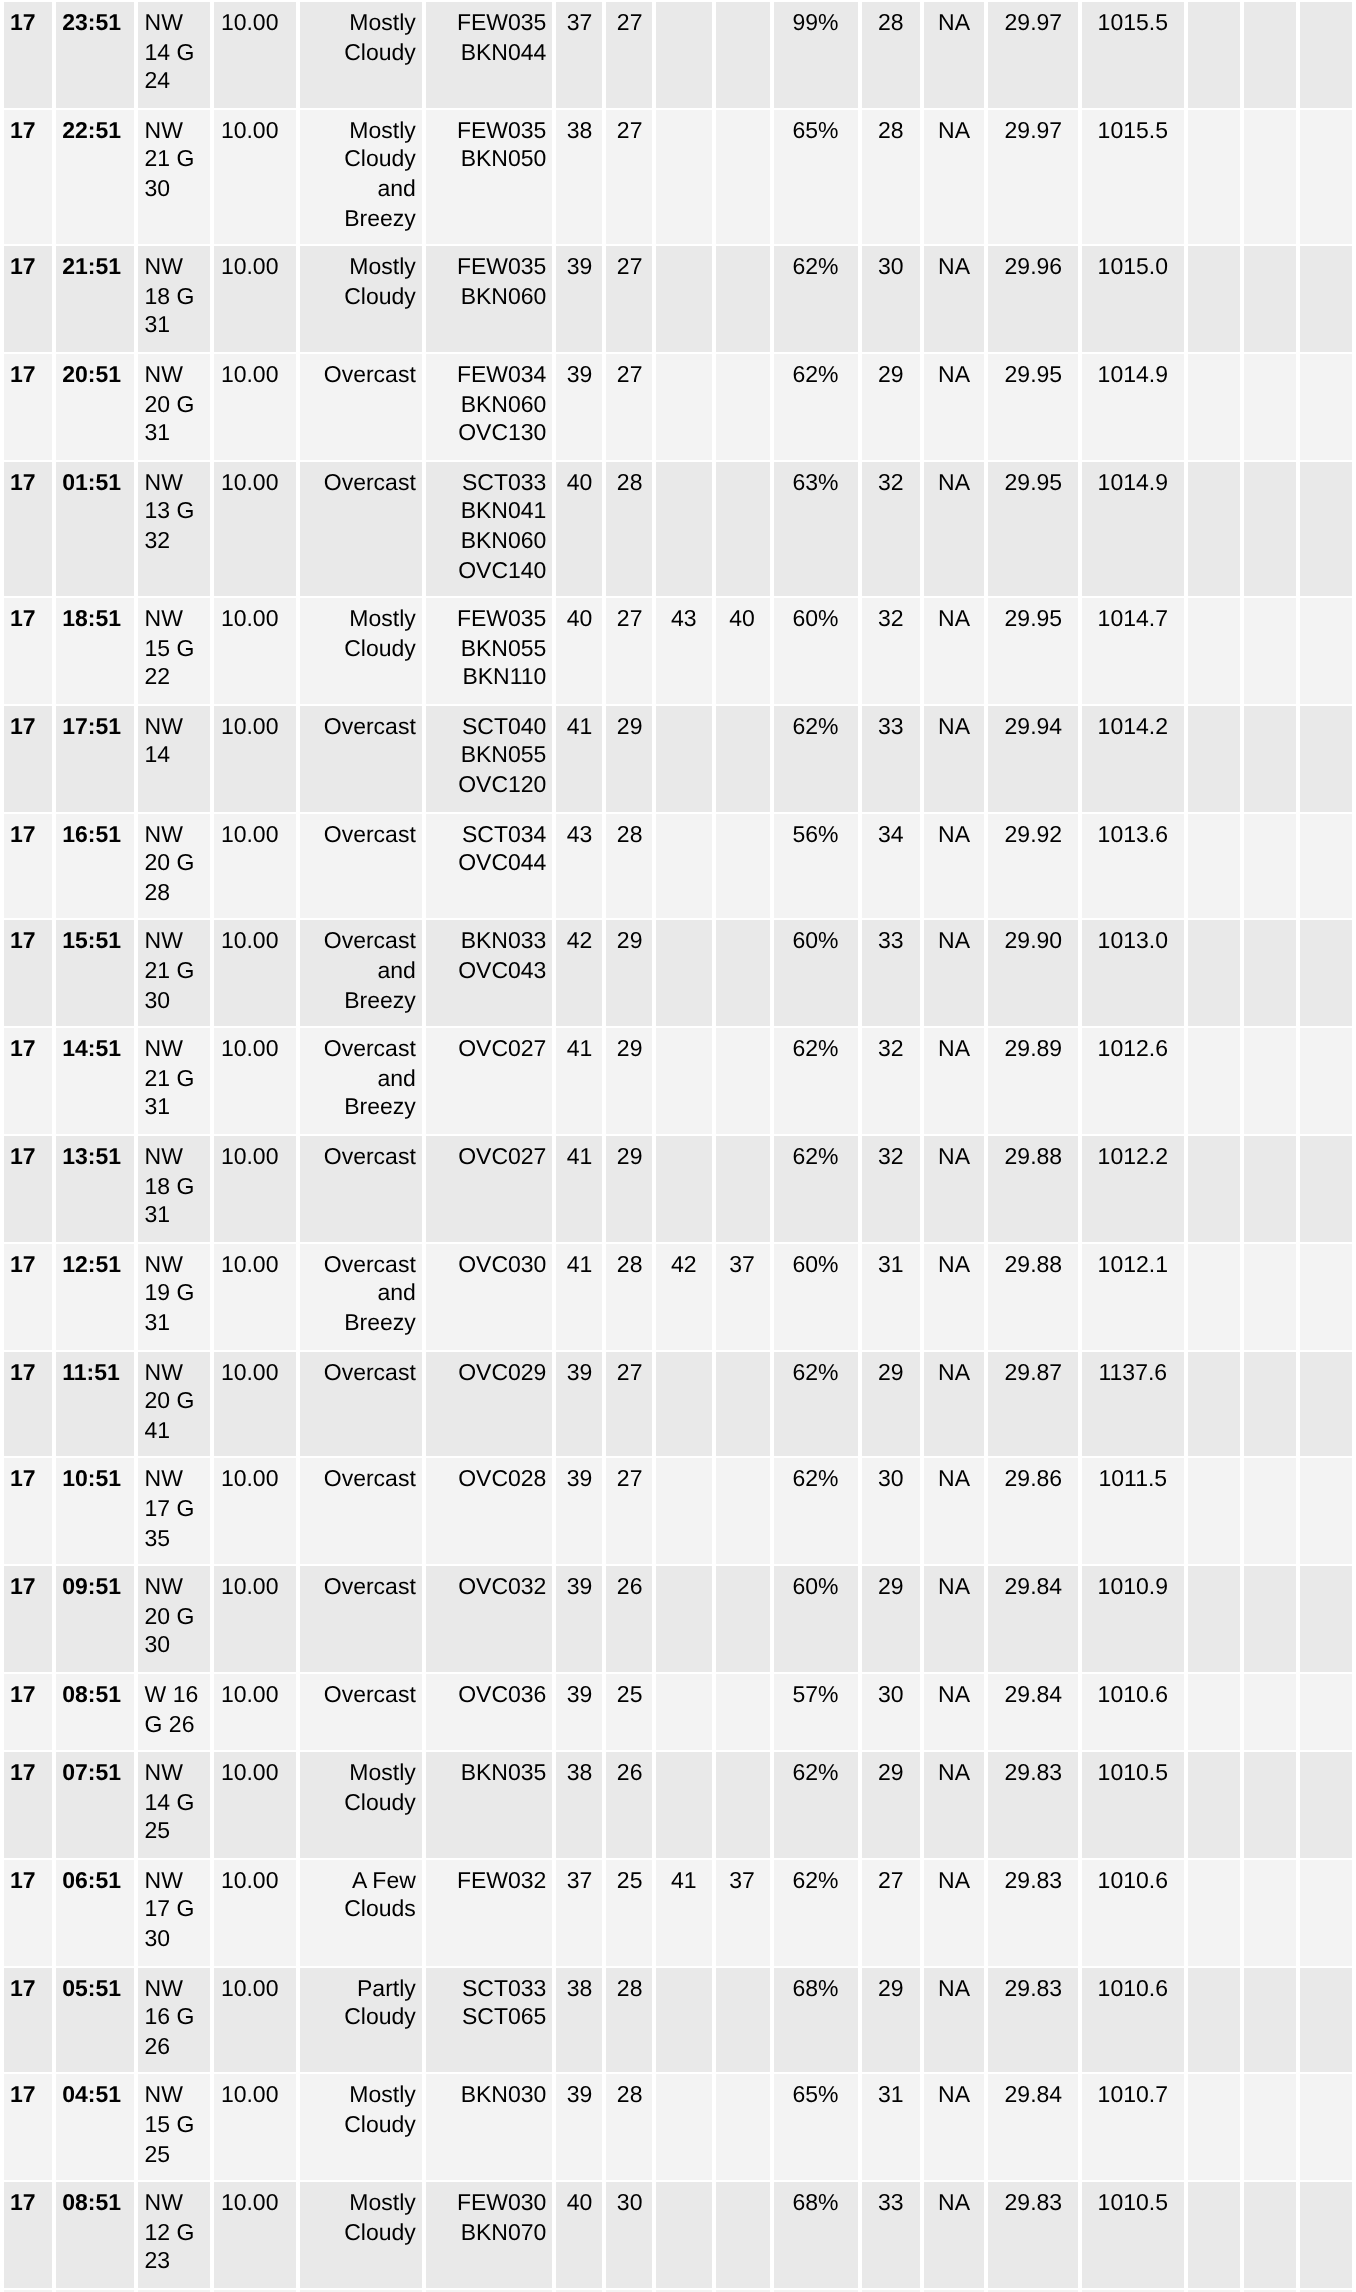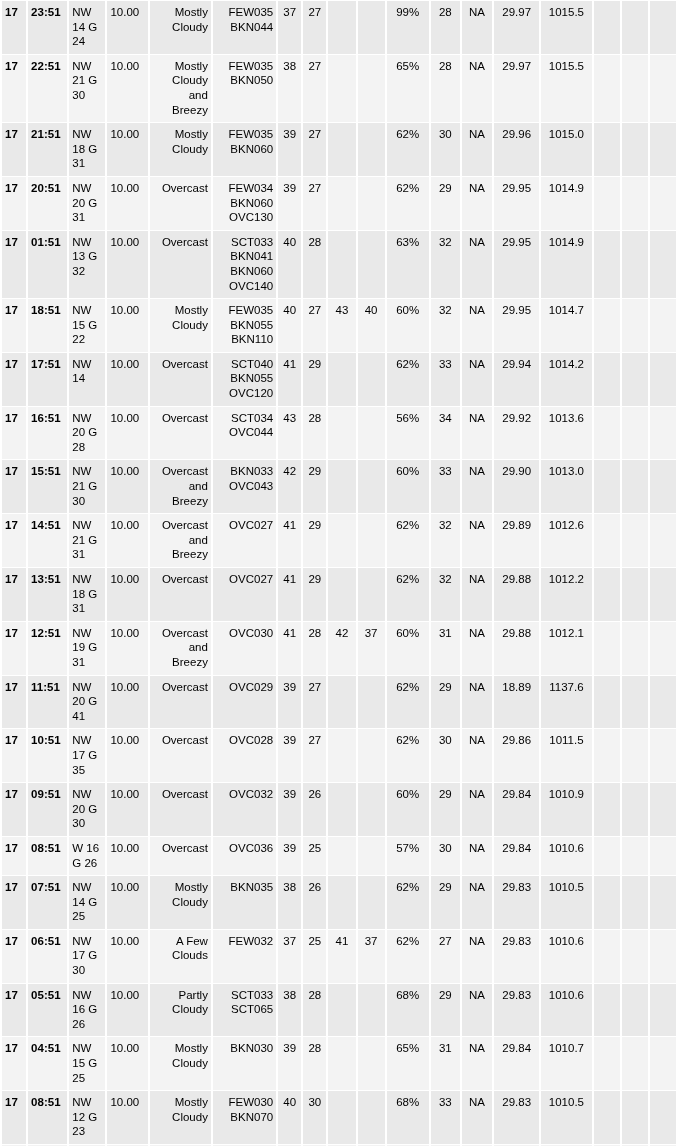--- a/index.html
+++ b/index.html
@@ -320,21 +320,21 @@
         <td class="c-vis">10.00</td>
         <td class="c-wx">Overcast</td>
         <td class="c-sky">OVC029</td>
         <td class="c-temp">39</td>
         <td class="c-dewp">27</td>
         <td class="c-hidx"></td>
         <td class="c-wchl"></td>
         <td class="c-rh">62%</td>
         <td class="c-wetb">29</td>
         <td class="c-na">NA</td>
-        <td class="c-alt">18.89</td>
+        <td class="c-alt">29.87</td>
         <td class="c-slp">1137.6</td>
         <td class="c-p1"></td>
         <td class="c-p2"></td>
         <td class="c-p3"></td>
       </tr>
       <tr class="odd">
         <td class="c-date">17</td>
         <td class="c-time">10:51</td>
         <td class="c-wind">NW 17 G 35</td>
         <td class="c-vis">10.00</td>

